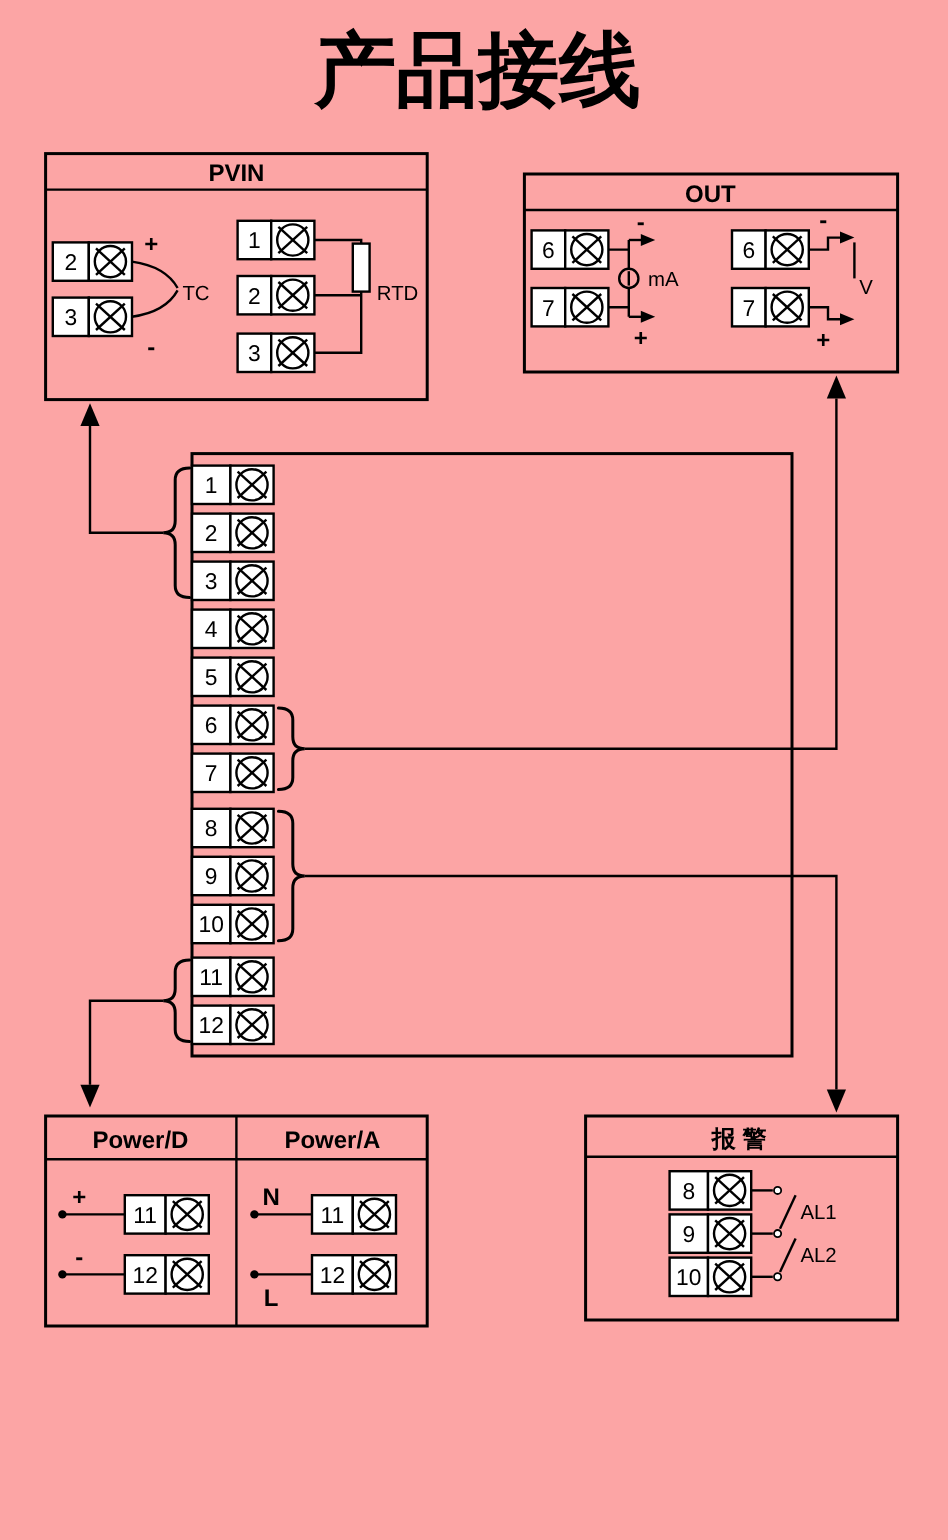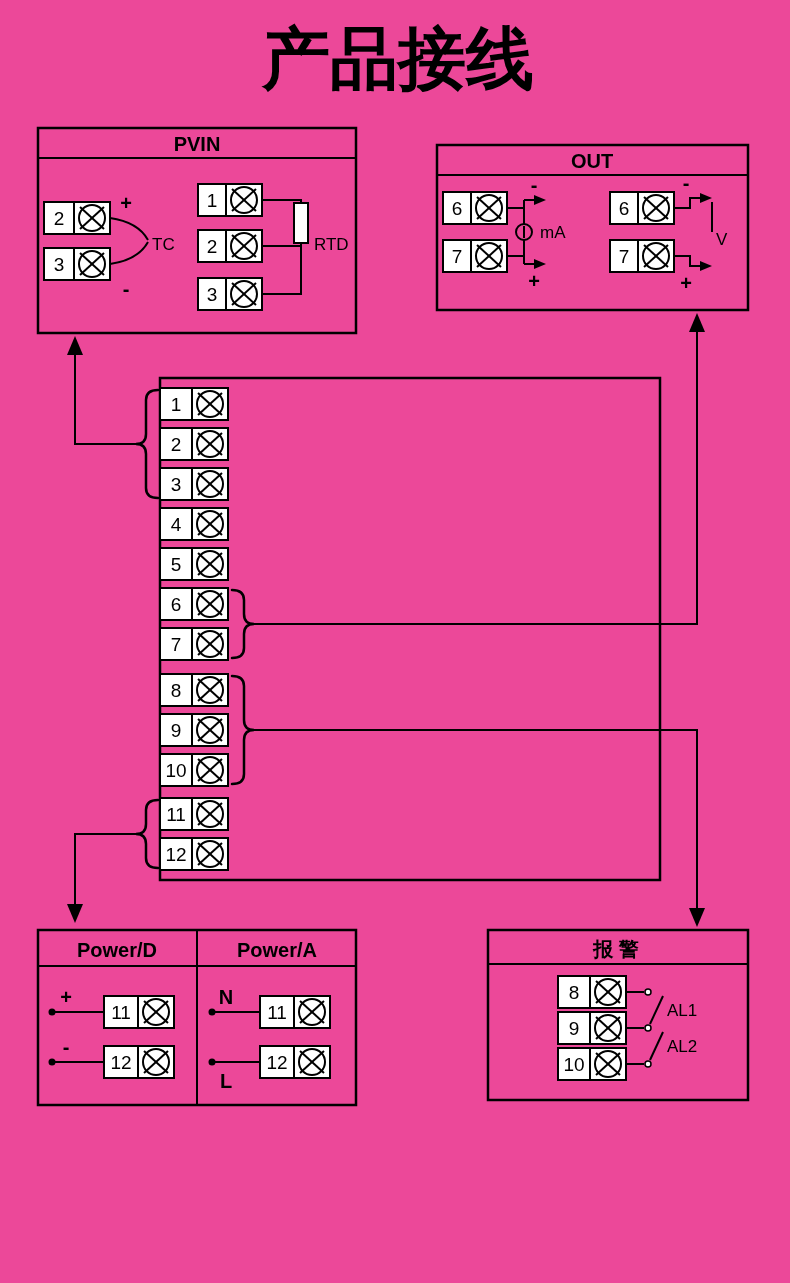--- a/index.html
+++ b/index.html
@@ -1,16 +1,16 @@
 <!DOCTYPE html>
 <html><head>
 <meta charset="utf-8">
 <style>
   html,body{margin:0;padding:0;background:#fff;}
-  .page{width:790px;height:1283px;background:#ec4899;position:relative;font-family:"Liberation Sans",sans-serif;}
+  .page{width:790px;height:1283px;background:#fca5a5;position:relative;font-family:"Liberation Sans",sans-serif;}
   svg{display:block;}
   svg .ln{stroke:#000;stroke-width:2;fill:none;}
   svg .box{stroke:#000;stroke-width:2.5;fill:none;}
   svg .cell{stroke:#000;stroke-width:2;fill:#fff;}
   svg text{fill:#000;stroke:none;font-family:"Liberation Sans",sans-serif;}
   svg .num{font-size:19px;text-anchor:middle;}
   svg .boxtitle{font-size:20px;text-anchor:middle;font-weight:bold;}
   svg .sign{font-size:20px;text-anchor:middle;font-weight:bold;}
   svg .lbl{font-size:17px;}
   svg .maintitle{font-size:68px;font-weight:bold;text-anchor:middle;}

